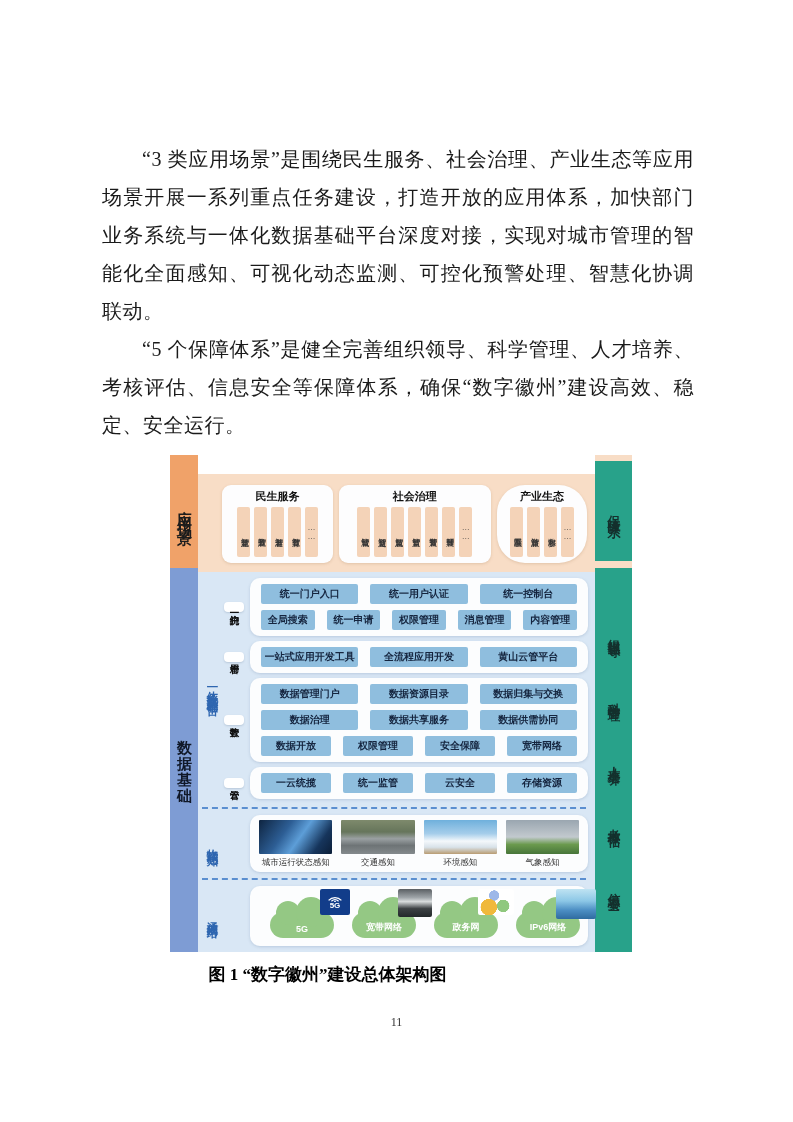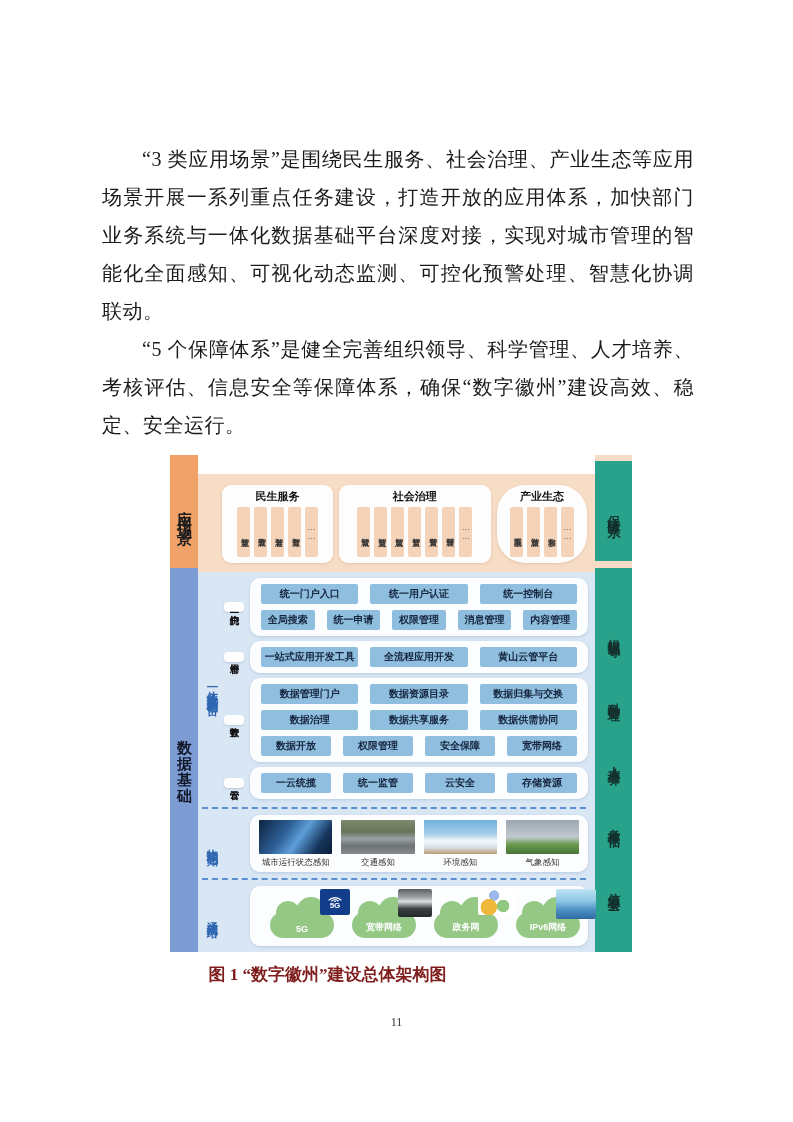--- a/index.html
+++ b/index.html
@@ -13,21 +13,21 @@
   .body-text {
     position:absolute; left:102px; top:140px; width:592px;
     font-size:20px; line-height:38px; color:#1a1a1a;
     text-align:justify; letter-spacing:0.5px;
   }
   .body-text p { margin:0; text-indent:2em; }
 
   
   .figure-caption {
     position:absolute; left:0; top:963px; width:655px;
-    text-align:center; font-size:17px; font-weight:bold; color:#7f1d1d;
+    text-align:center; font-size:17px; font-weight:bold; color:#000000;
   }
   .page-number {
     position:absolute; left:0; top:1015px; width:793px;
     text-align:center; font-size:12px; color:#333;
   }
 
   
   .diagram {
     position:absolute; left:170px; top:455px; width:462px; height:497px;
     display:flex; font-family:"Liberation Sans", sans-serif;

